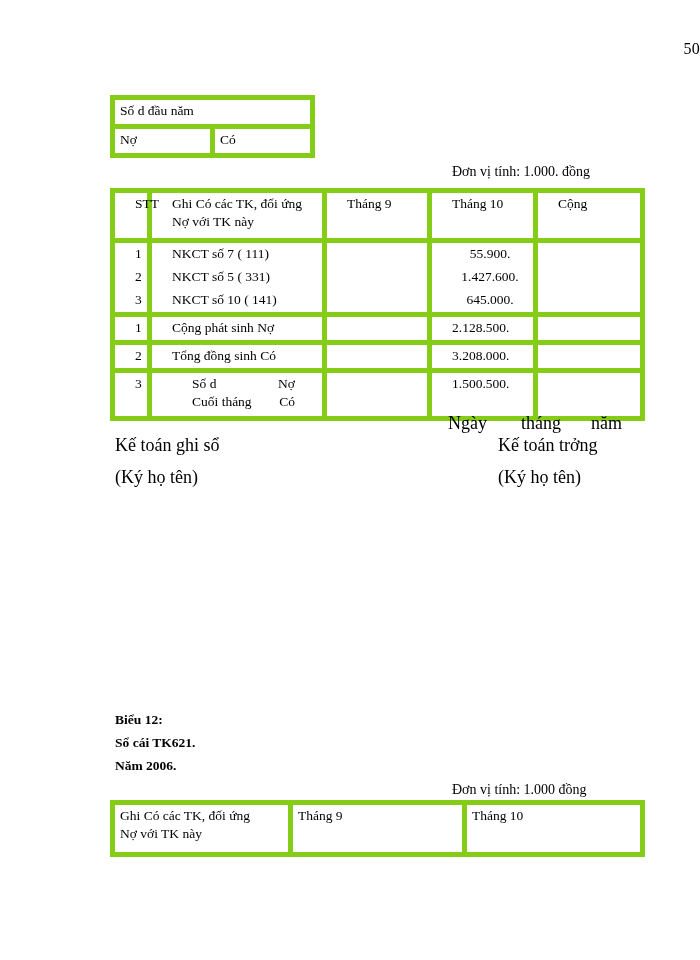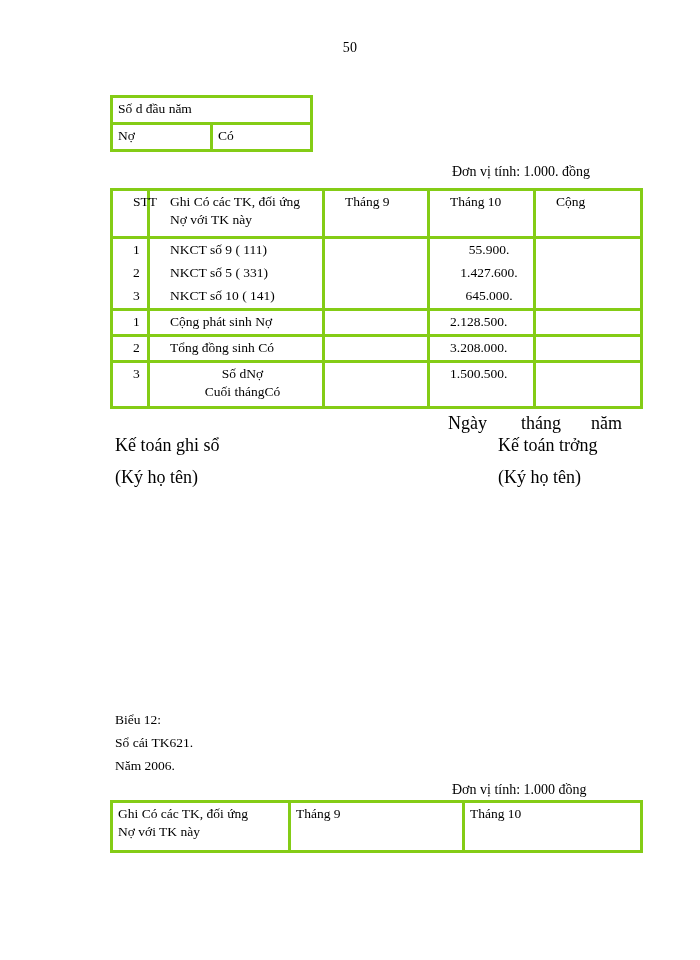--- a/index.html
+++ b/index.html
@@ -22,34 +22,34 @@
     width: 700px;
     height: 960px;
   }
 
   
   .page-number {
     position: absolute;
     left: 0;
     top: 40px;
     width: 700px;
-    text-align: center;
-    font-size: 14px;
+    text-align: right;
+    font-size: 16px;
     letter-spacing: 0.3px;
   }
 
   
   table {
     border-collapse: collapse;
     table-layout: fixed;
     font-size: 13.5px;
     line-height: 1.32;
   }
   table td {
-    border: 3px solid #84cc16;
+    border: 5px solid #84cc16;
     padding: 2px 5px 3px 5px;
     vertical-align: top;
     font-size: 13.5px;
   }
 
   
   .tbl-opening {
     position: absolute;
     left: 110px;
     top: 95px;
@@ -93,21 +93,21 @@
 
   .num-center { text-align: center; }
   .num-left   { text-align: left; }
 
   
   .tbl-main .row-tall td { height: 38px; }
 
   
   .split {
     display: flex;
-    justify-content: center;
+    justify-content: space-between;
     margin-left: 20px;
   }
   .split > span:last-child { padding-right: 22px; }
 
   
   .sig {
     position: absolute;
     font-size: 18px;
     line-height: 1.75;
     white-space: nowrap;
@@ -120,20 +120,21 @@
   .sig-left  { left: 115px; top: 430px; }
   .sig-right { left: 498px; top: 430px; }
   .sig-line  { display: block; }
 
   
   .caption {
     position: absolute;
     left: 115px;
     font-size: 13.5px;
     white-space: nowrap;
+    font-weight: bold;
   }
   .cap-1 { top: 712px; }
   .cap-2 { top: 735px; }
   .cap-3 { top: 758px; }
 
   
   .tbl-bottom {
     position: absolute;
     left: 110px;
     top: 800px;
@@ -184,21 +185,21 @@
           <span>Ghi Có các  TK, đối ứng</span><br>
           <span>Nợ với TK này</span>
         </td>
         <td>Tháng 9</td>
         <td>Tháng 10</td>
         <td>Cộng</td>
       </tr>
 
       <tr class="grp grp-first">
         <td>1</td>
-        <td>NKCT số 9 ( 111)</td>
+        <td>NKCT số 7 ( 111)</td>
         <td></td>
         <td class="num-center">55.900.</td>
         <td></td>
       </tr>
       <tr class="grp">
         <td>2</td>
         <td>NKCT số 5 ( 331)</td>
         <td></td>
         <td class="num-center">1.427.600.</td>
         <td></td>

